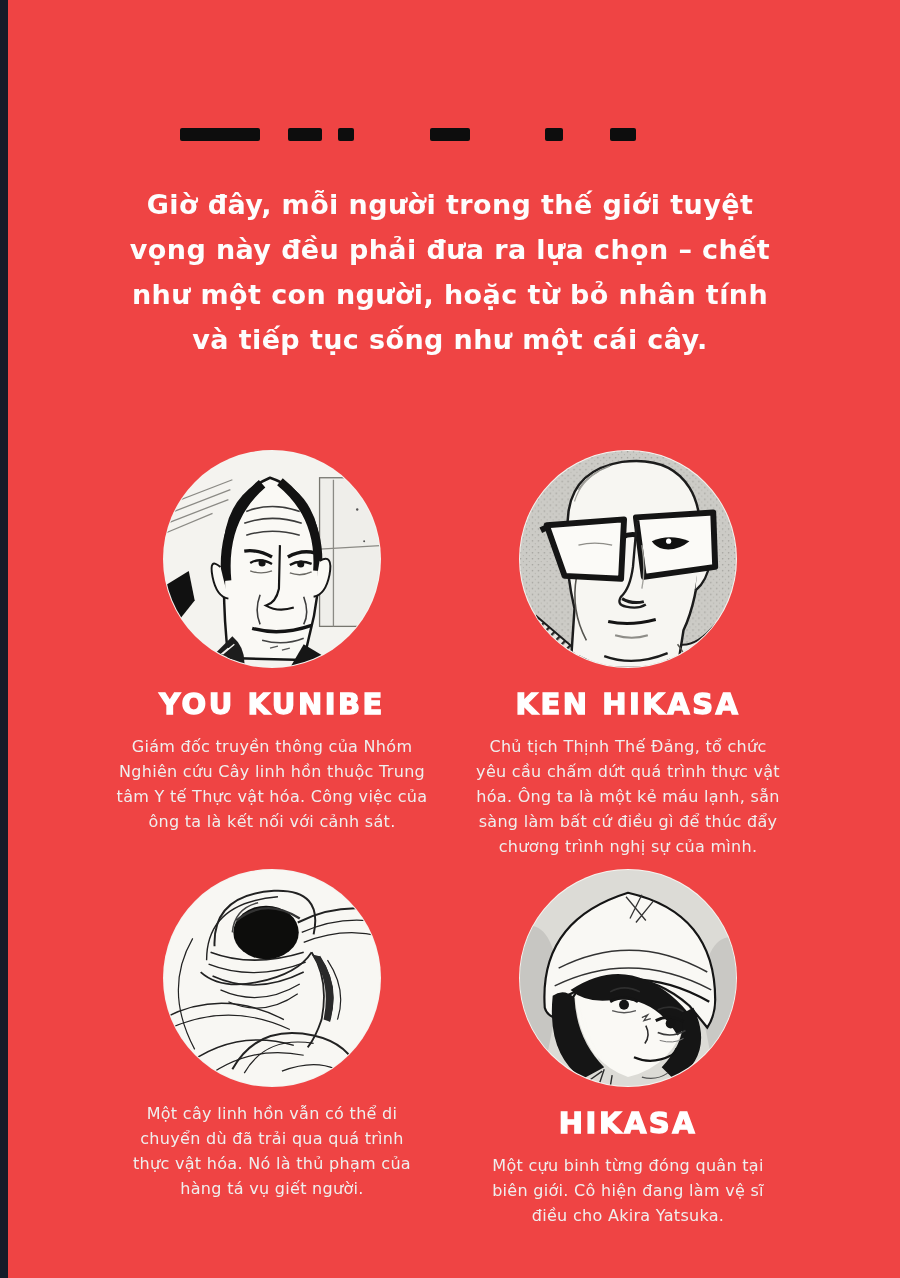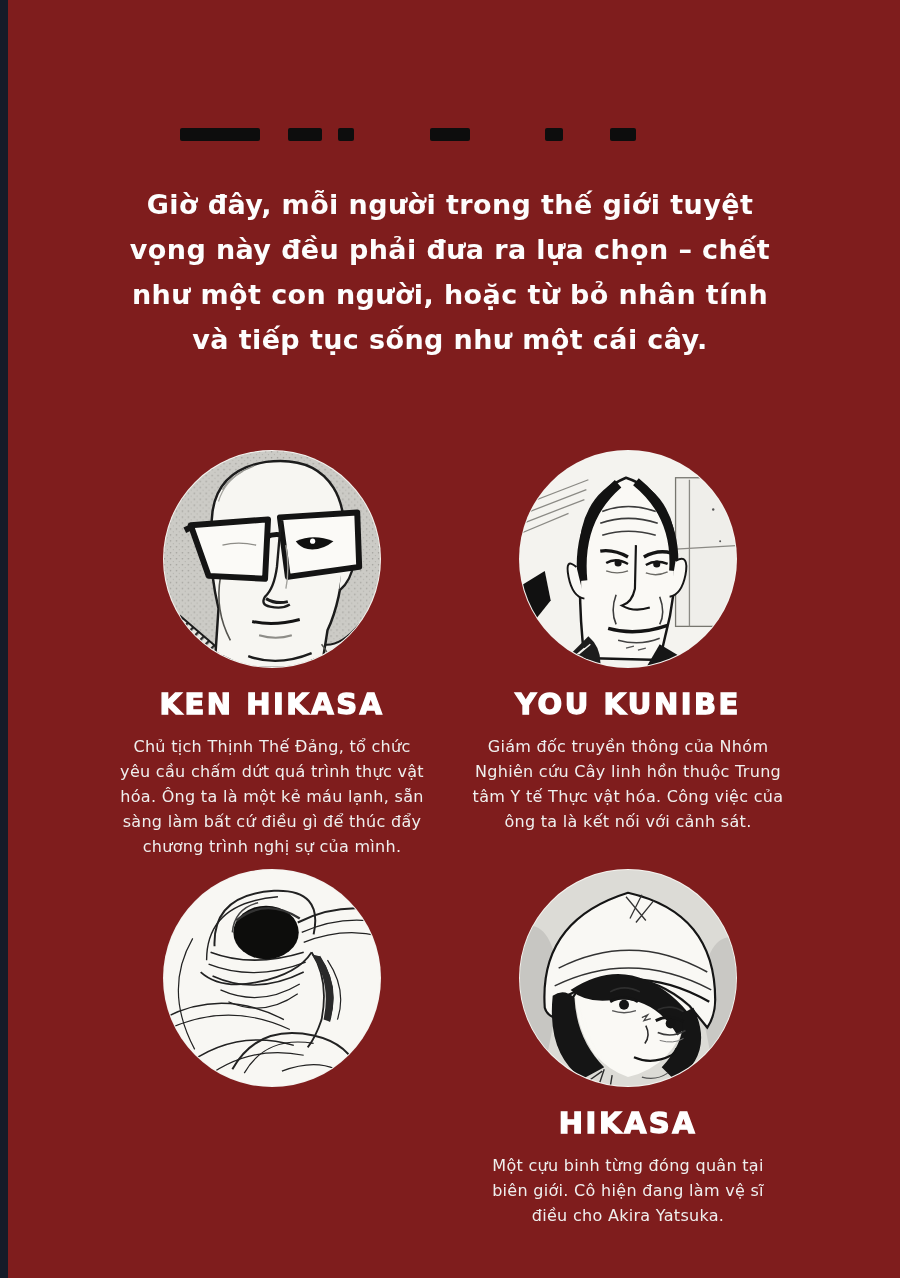--- a/index.html
+++ b/index.html
@@ -1,18 +1,18 @@
 <!DOCTYPE html>
 <html><head>
 <meta charset="utf-8">
 <style>
   html,body{margin:0;padding:0;background:#000;}
   .page{
     position:relative;width:900px;height:1278px;overflow:hidden;
-    background:#7f1d1d;
+    background:#ef4444;
     font-family:"DejaVu Sans","Liberation Sans",sans-serif;
   }
   .page-edge{position:absolute;left:0;top:0;width:8px;height:100%;background:#151b28;}
   
   .ghost-row{position:absolute;top:128px;left:0;width:100%;height:18px;}
   .ghost-row span{position:absolute;display:block;height:13px;border-radius:2px;background:#0d0d0d;}
   .g1{left:180px;width:80px;}
   .g2{left:288px;width:34px;background:#0b0b0b;}
   .g3{left:338px;width:16px;}
   .g4{left:430px;width:40px;background:#0a0a0a;}
@@ -60,72 +60,20 @@
     <span class="g5"></span>
     <span class="g6"></span>
   </div>
 
   <div class="intro">Giờ đây, mỗi người trong thế giới tuyệt
 vọng này đều phải đưa ra lựa chọn – chết
 như một con người, hoặc từ bỏ nhân tính
 và tiếp tục sống như một cái cây.</div>
 
   <div class="char-grid">
-
-    <div class="char-card">
-      <div class="portrait-wrap" aria-label="ken-hikasa-portrait">
-        <svg viewBox="0 0 220 220">
-          <defs>
-            <clipPath id="clipA">
-                <circle cx="110" cy="110" r="109"></circle>
-              </clipPath>
-            <pattern id="stip" width="6" height="6" patternUnits="userSpaceOnUse">
-              <rect width="6" height="6" fill="#cccbc6"></rect>
-              <circle cx="1.6" cy="1.8" r="0.8" fill="#a09f9a"></circle>
-              <circle cx="4.4" cy="4.6" r="0.6" fill="#b0afa9"></circle>
-            </pattern>
-            <pattern id="hatch" width="7" height="7" patternUnits="userSpaceOnUse" patternTransform="rotate(45)">
-              <rect width="7" height="7" fill="#e9e8e3"></rect>
-              <rect width="2.4" height="7" fill="#2a2a2a"></rect>
-            </pattern>
-          </defs>
-          <g clip-path="url(#clipA)">
-            <rect width="220" height="220" fill="url(#stip)"></rect>
-            <path d="M18,168 L74,216 Q62,220 16,220 Z" fill="url(#hatch)" stroke="#1c1c1c" stroke-width="2"></path>
-            <path d="M145,220 L160,196 Q178,200 198,176 L220,198 L220,220 Z" fill="#f1f0ec" stroke="#1c1c1c" stroke-width="2"></path>
-            <path d="M52,220 L56,160 Q44,110 50,62 Q56,20 104,12 Q152,6 172,38 Q186,60 183,104 Q180,152 166,182 L160,220 Z" fill="#f7f6f2" stroke="#1c1c1c" stroke-width="2.5"></path>
-            <path d="M60,40 Q70,24 92,16" stroke="#8f8e89" stroke-width="1.4" fill="none"></path>
-            <path d="M56,52 Q62,32 80,22" stroke="#a5a49f" stroke-width="1.2" fill="none"></path>
-            <path d="M58,128 Q52,162 68,192" stroke="#55544f" stroke-width="1.6" fill="none"></path>
-            <path d="M182,96 Q196,90 193,112 Q190,132 178,142" fill="#f7f6f2" stroke="#1c1c1c" stroke-width="2.2"></path>
-            <path d="M184,106 Q190,104 187,118" stroke="#1c1c1c" stroke-width="1.3" fill="none"></path>
-            <path d="M28,76 L106,70 L103,130 L46,127 Z" fill="#fbfaf7" stroke="#141414" stroke-width="6" stroke-linejoin="round"></path>
-            <path d="M118,68 L196,63 L198,118 L126,128 Z" fill="#fbfaf7" stroke="#141414" stroke-width="6" stroke-linejoin="round"></path>
-            <path d="M104,88 Q112,84 120,86" stroke="#141414" stroke-width="5" fill="none"></path>
-            <path d="M22,81 L30,77" stroke="#141414" stroke-width="6"></path>
-            <path d="M134,92 Q152,84 172,92 Q160,102 146,100 Q138,98 134,92 Z" fill="#101010"></path>
-            <circle cx="151" cy="92" r="2.6" fill="#ffffff"></circle>
-            <path d="M60,96 Q76,92 94,96" stroke="#8e8d88" stroke-width="1.4" fill="none"></path>
-            <path d="M119,72 L115,118 Q112,140 103,148 Q98,156 108,158 Q120,161 128,156" fill="none" stroke="#1c1c1c" stroke-width="2.4"></path>
-            <path d="M124,96 Q128,120 124,140" stroke="#a3a29d" stroke-width="1.4" fill="none"></path>
-            <path d="M104,150 Q114,156 126,153" stroke="#1c1c1c" stroke-width="3" fill="none"></path>
-            <path d="M90,173 Q112,178 138,171" stroke="#141414" stroke-width="3" fill="none"></path>
-            <path d="M97,187 Q114,192 130,187" stroke="#8e8d88" stroke-width="2" fill="none"></path>
-            <path d="M86,208 Q116,219 150,205" stroke="#1c1c1c" stroke-width="2.4" fill="none"></path>
-            <path d="M160,196 Q170,208 168,220" stroke="#55544f" stroke-width="1.5" fill="none"></path>
-          </g>
-        </svg>
-      </div>
-      <div class="char-name">KEN HIKASA</div>
-      <div class="char-desc">Chủ tịch Thịnh Thế Đảng, tổ chức
-yêu cầu chấm dứt quá trình thực vật
-hóa. Ông ta là một kẻ máu lạnh, sẵn
-sàng làm bất cứ điều gì để thúc đẩy
-chương trình nghị sự của mình.</div>
-    </div>
 
     <div class="char-card">
       <div class="portrait-wrap" aria-label="you-kunibe-portrait">
         <svg viewBox="0 0 220 220">
           <defs>
               <clipPath id="clipB">
                 <circle cx="110" cy="110" r="109"></circle>
               </clipPath>
             </defs>
           <g clip-path="url(#clipB)">
@@ -171,20 +119,72 @@
         </svg>
       </div>
       <div class="char-name">YOU KUNIBE</div>
       <div class="char-desc">Giám đốc truyền thông của Nhóm
 Nghiên cứu Cây linh hồn thuộc Trung
 tâm Y tế Thực vật hóa. Công việc của
 ông ta là kết nối với cảnh sát.</div>
     </div>
 
     <div class="char-card">
+      <div class="portrait-wrap" aria-label="ken-hikasa-portrait">
+        <svg viewBox="0 0 220 220">
+          <defs>
+            <clipPath id="clipA">
+                <circle cx="110" cy="110" r="109"></circle>
+              </clipPath>
+            <pattern id="stip" width="6" height="6" patternUnits="userSpaceOnUse">
+              <rect width="6" height="6" fill="#cccbc6"></rect>
+              <circle cx="1.6" cy="1.8" r="0.8" fill="#a09f9a"></circle>
+              <circle cx="4.4" cy="4.6" r="0.6" fill="#b0afa9"></circle>
+            </pattern>
+            <pattern id="hatch" width="7" height="7" patternUnits="userSpaceOnUse" patternTransform="rotate(45)">
+              <rect width="7" height="7" fill="#e9e8e3"></rect>
+              <rect width="2.4" height="7" fill="#2a2a2a"></rect>
+            </pattern>
+          </defs>
+          <g clip-path="url(#clipA)">
+            <rect width="220" height="220" fill="url(#stip)"></rect>
+            <path d="M18,168 L74,216 Q62,220 16,220 Z" fill="url(#hatch)" stroke="#1c1c1c" stroke-width="2"></path>
+            <path d="M145,220 L160,196 Q178,200 198,176 L220,198 L220,220 Z" fill="#f1f0ec" stroke="#1c1c1c" stroke-width="2"></path>
+            <path d="M52,220 L56,160 Q44,110 50,62 Q56,20 104,12 Q152,6 172,38 Q186,60 183,104 Q180,152 166,182 L160,220 Z" fill="#f7f6f2" stroke="#1c1c1c" stroke-width="2.5"></path>
+            <path d="M60,40 Q70,24 92,16" stroke="#8f8e89" stroke-width="1.4" fill="none"></path>
+            <path d="M56,52 Q62,32 80,22" stroke="#a5a49f" stroke-width="1.2" fill="none"></path>
+            <path d="M58,128 Q52,162 68,192" stroke="#55544f" stroke-width="1.6" fill="none"></path>
+            <path d="M182,96 Q196,90 193,112 Q190,132 178,142" fill="#f7f6f2" stroke="#1c1c1c" stroke-width="2.2"></path>
+            <path d="M184,106 Q190,104 187,118" stroke="#1c1c1c" stroke-width="1.3" fill="none"></path>
+            <path d="M28,76 L106,70 L103,130 L46,127 Z" fill="#fbfaf7" stroke="#141414" stroke-width="6" stroke-linejoin="round"></path>
+            <path d="M118,68 L196,63 L198,118 L126,128 Z" fill="#fbfaf7" stroke="#141414" stroke-width="6" stroke-linejoin="round"></path>
+            <path d="M104,88 Q112,84 120,86" stroke="#141414" stroke-width="5" fill="none"></path>
+            <path d="M22,81 L30,77" stroke="#141414" stroke-width="6"></path>
+            <path d="M134,92 Q152,84 172,92 Q160,102 146,100 Q138,98 134,92 Z" fill="#101010"></path>
+            <circle cx="151" cy="92" r="2.6" fill="#ffffff"></circle>
+            <path d="M60,96 Q76,92 94,96" stroke="#8e8d88" stroke-width="1.4" fill="none"></path>
+            <path d="M119,72 L115,118 Q112,140 103,148 Q98,156 108,158 Q120,161 128,156" fill="none" stroke="#1c1c1c" stroke-width="2.4"></path>
+            <path d="M124,96 Q128,120 124,140" stroke="#a3a29d" stroke-width="1.4" fill="none"></path>
+            <path d="M104,150 Q114,156 126,153" stroke="#1c1c1c" stroke-width="3" fill="none"></path>
+            <path d="M90,173 Q112,178 138,171" stroke="#141414" stroke-width="3" fill="none"></path>
+            <path d="M97,187 Q114,192 130,187" stroke="#8e8d88" stroke-width="2" fill="none"></path>
+            <path d="M86,208 Q116,219 150,205" stroke="#1c1c1c" stroke-width="2.4" fill="none"></path>
+            <path d="M160,196 Q170,208 168,220" stroke="#55544f" stroke-width="1.5" fill="none"></path>
+          </g>
+        </svg>
+      </div>
+      <div class="char-name">KEN HIKASA</div>
+      <div class="char-desc">Chủ tịch Thịnh Thế Đảng, tổ chức
+yêu cầu chấm dứt quá trình thực vật
+hóa. Ông ta là một kẻ máu lạnh, sẵn
+sàng làm bất cứ điều gì để thúc đẩy
+chương trình nghị sự của mình.</div>
+    </div>
+
+    <div class="char-card">
       <div class="portrait-wrap" aria-label="ivy-portrait">
         <svg viewBox="0 0 220 220">
           <defs>
               <clipPath id="clipC">
                 <circle cx="110" cy="110" r="109"></circle>
               </clipPath>
             </defs>
           <g clip-path="url(#clipC)">
             <rect width="220" height="220" fill="#f8f7f3"></rect>
             <g stroke="#222222" fill="none">
@@ -211,20 +211,24 @@
               <path d="M82,206 Q104,168 152,176" stroke-width="1.2"></path>
               <path d="M120,204 Q152,192 174,202" stroke-width="1.3"></path>
             </g>
             <path d="M150,86 Q170,114 162,152 L168,154 Q180,118 158,88 Z" fill="#2a2a2a"></path>
             <ellipse cx="104" cy="64" rx="33" ry="27" fill="#0d0d0c"></ellipse>
             <path d="M74,52 Q104,28 138,50" stroke="#333333" stroke-width="2.4" fill="none"></path>
             <path d="M70,64 Q72,40 96,34" stroke="#444444" stroke-width="1.6" fill="none"></path>
           </g>
         </svg>
       </div>
+      <div class="char-desc">Một cây linh hồn vẫn có thể di
+chuyển dù đã trải qua quá trình
+thực vật hóa. Nó là thủ phạm của
+hàng tá vụ giết người.</div>
     </div>
 
     <div class="char-card">
       <div class="portrait-wrap" aria-label="kaneno-portrait">
         <svg viewBox="0 0 220 220">
           <defs>
               <clipPath id="clipD">
                 <circle cx="110" cy="110" r="109"></circle>
               </clipPath>
             </defs>

